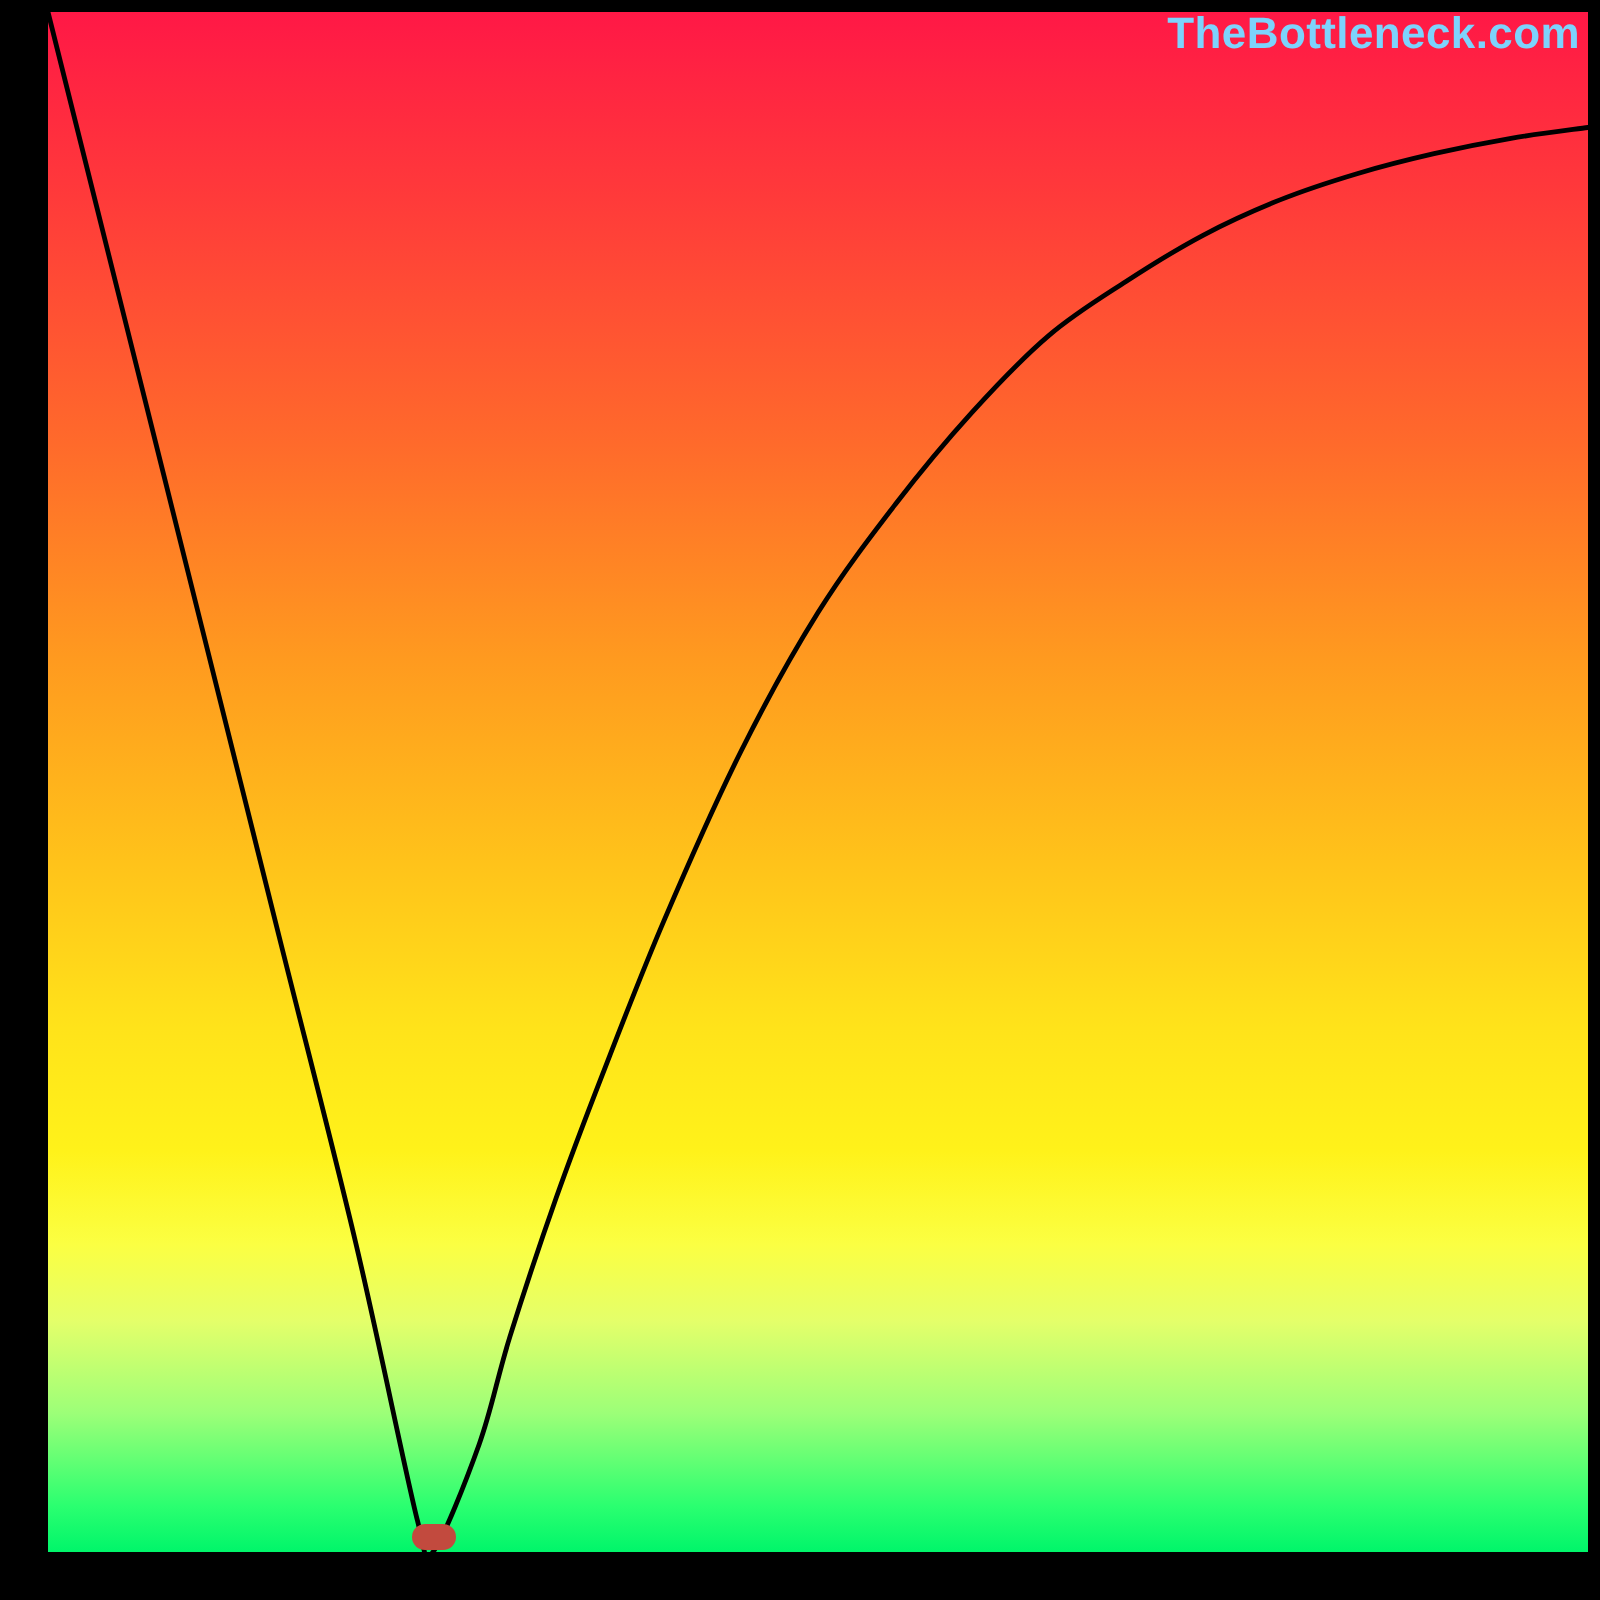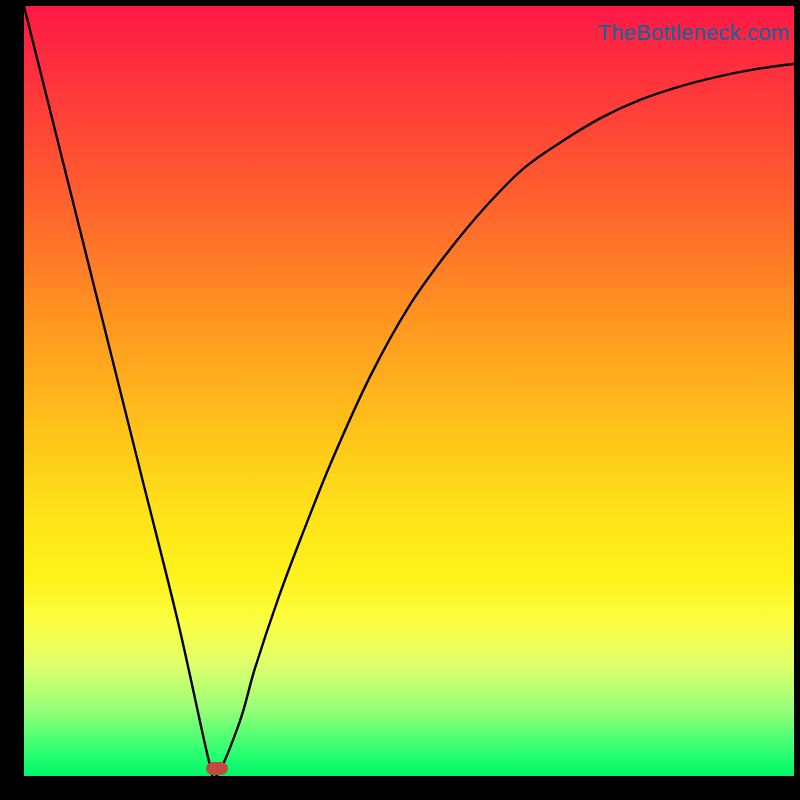--- a/index.html
+++ b/index.html
@@ -45,25 +45,25 @@
     width: 100%;
     height: 100%;
   }
   .marker {
     position: absolute;
     background: #c24a3e;
     border-radius: 8px;
   }
   .watermark {
     position: absolute;
-    top: 20px;
+    top: 4px;
     right: 10px;
-    color: #0369a1;
+    color: #7dd3fc;
     font-size: 22px;
-    font-weight: 400;
+    font-weight: 700;
     letter-spacing: 0.2px;
     user-select: none;
   }
 </style>
 </head>
 <body>
 
 <div class="frame">
   <div class="plot">
     <svg class="curve" viewBox="0 0 770 770" preserveAspectRatio="none">

